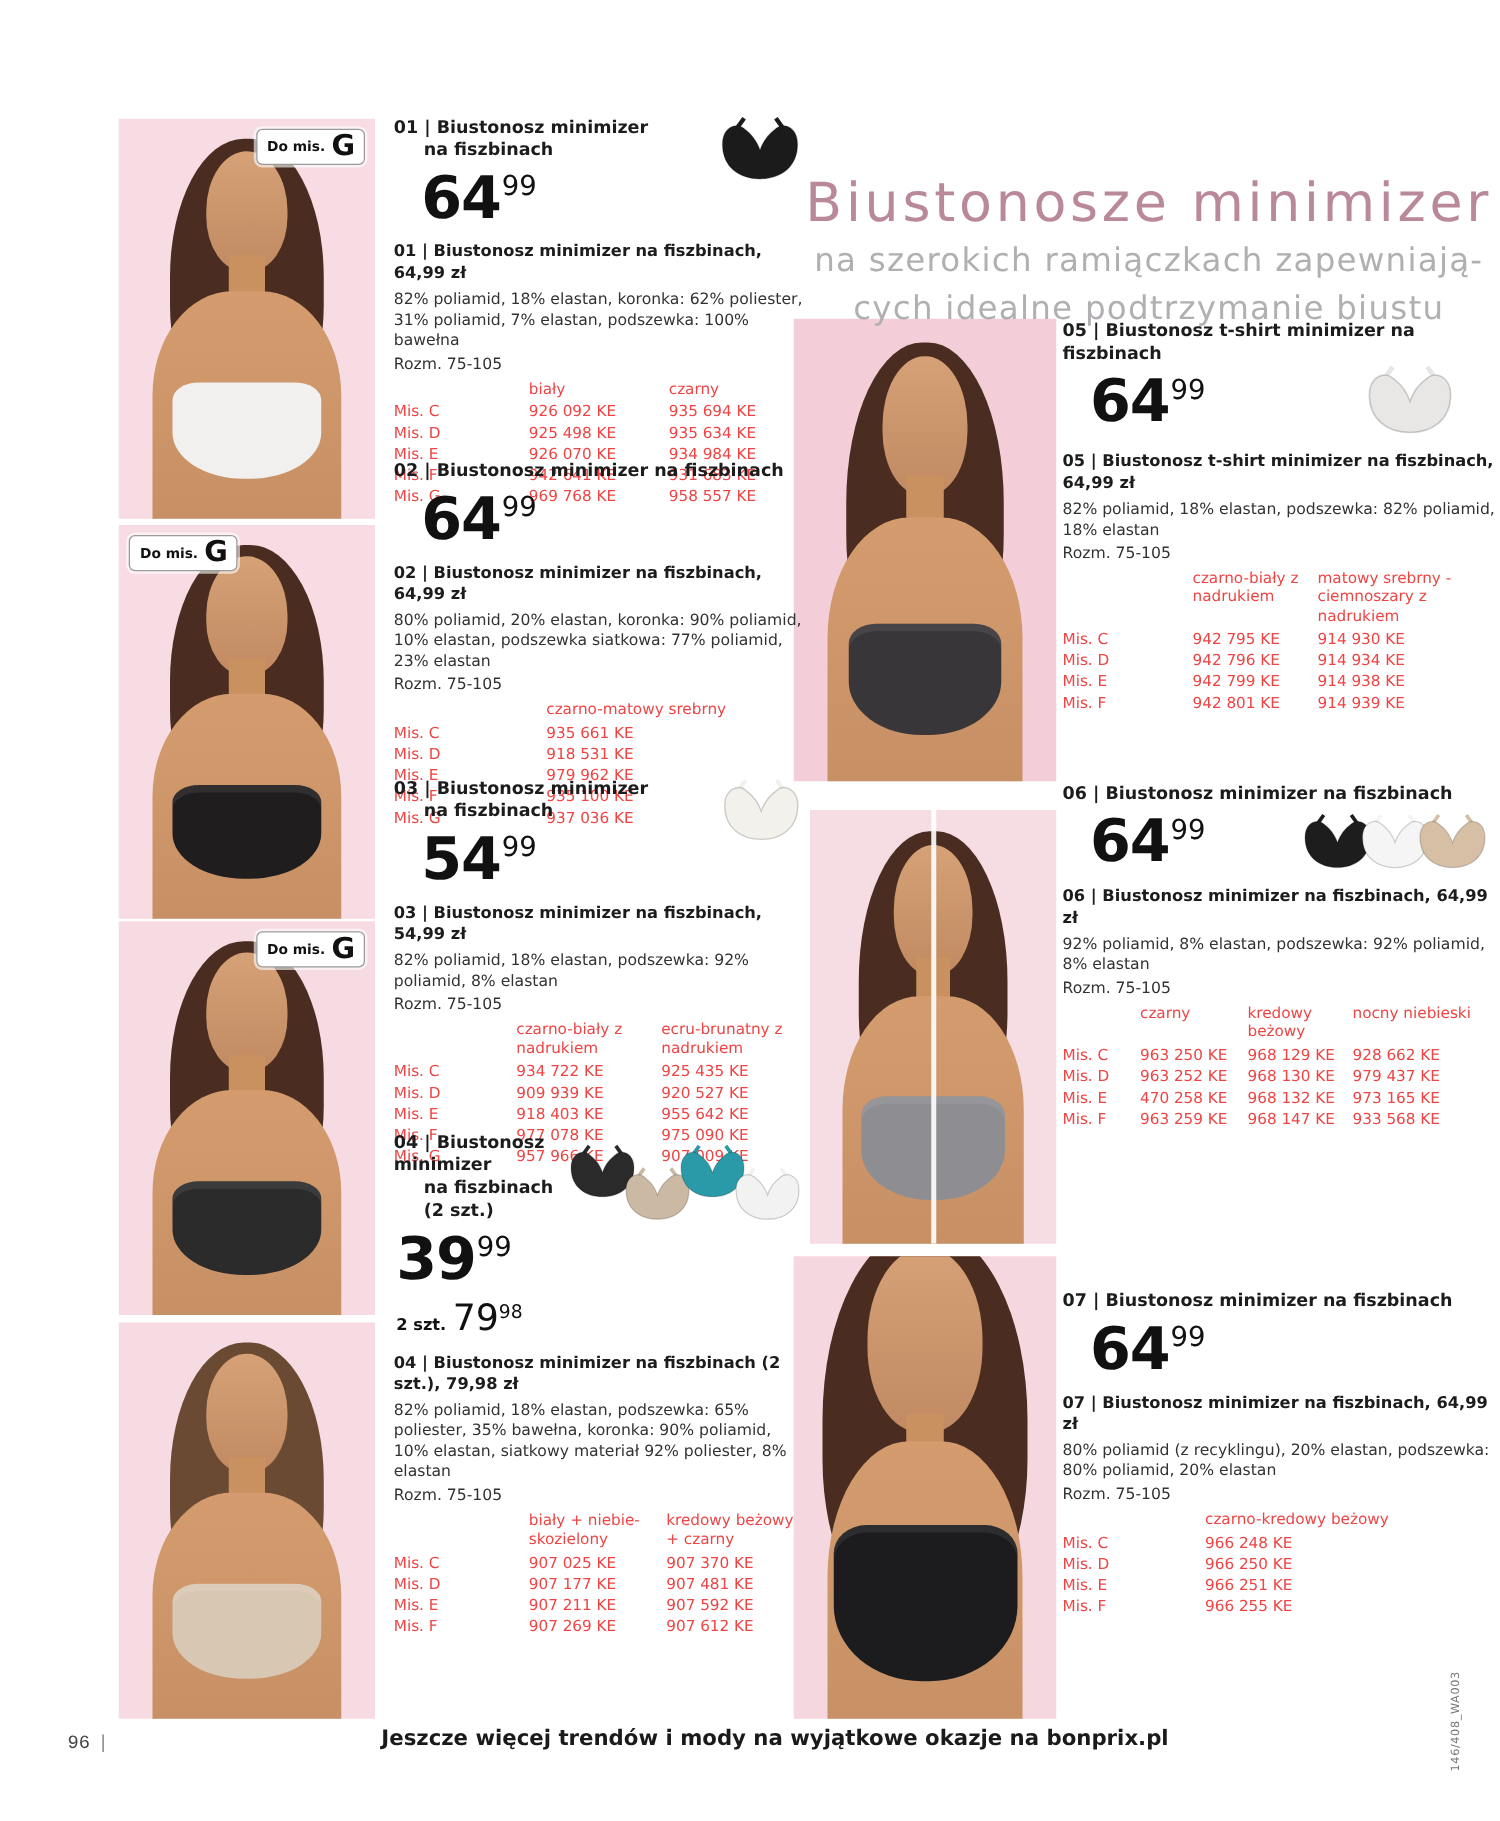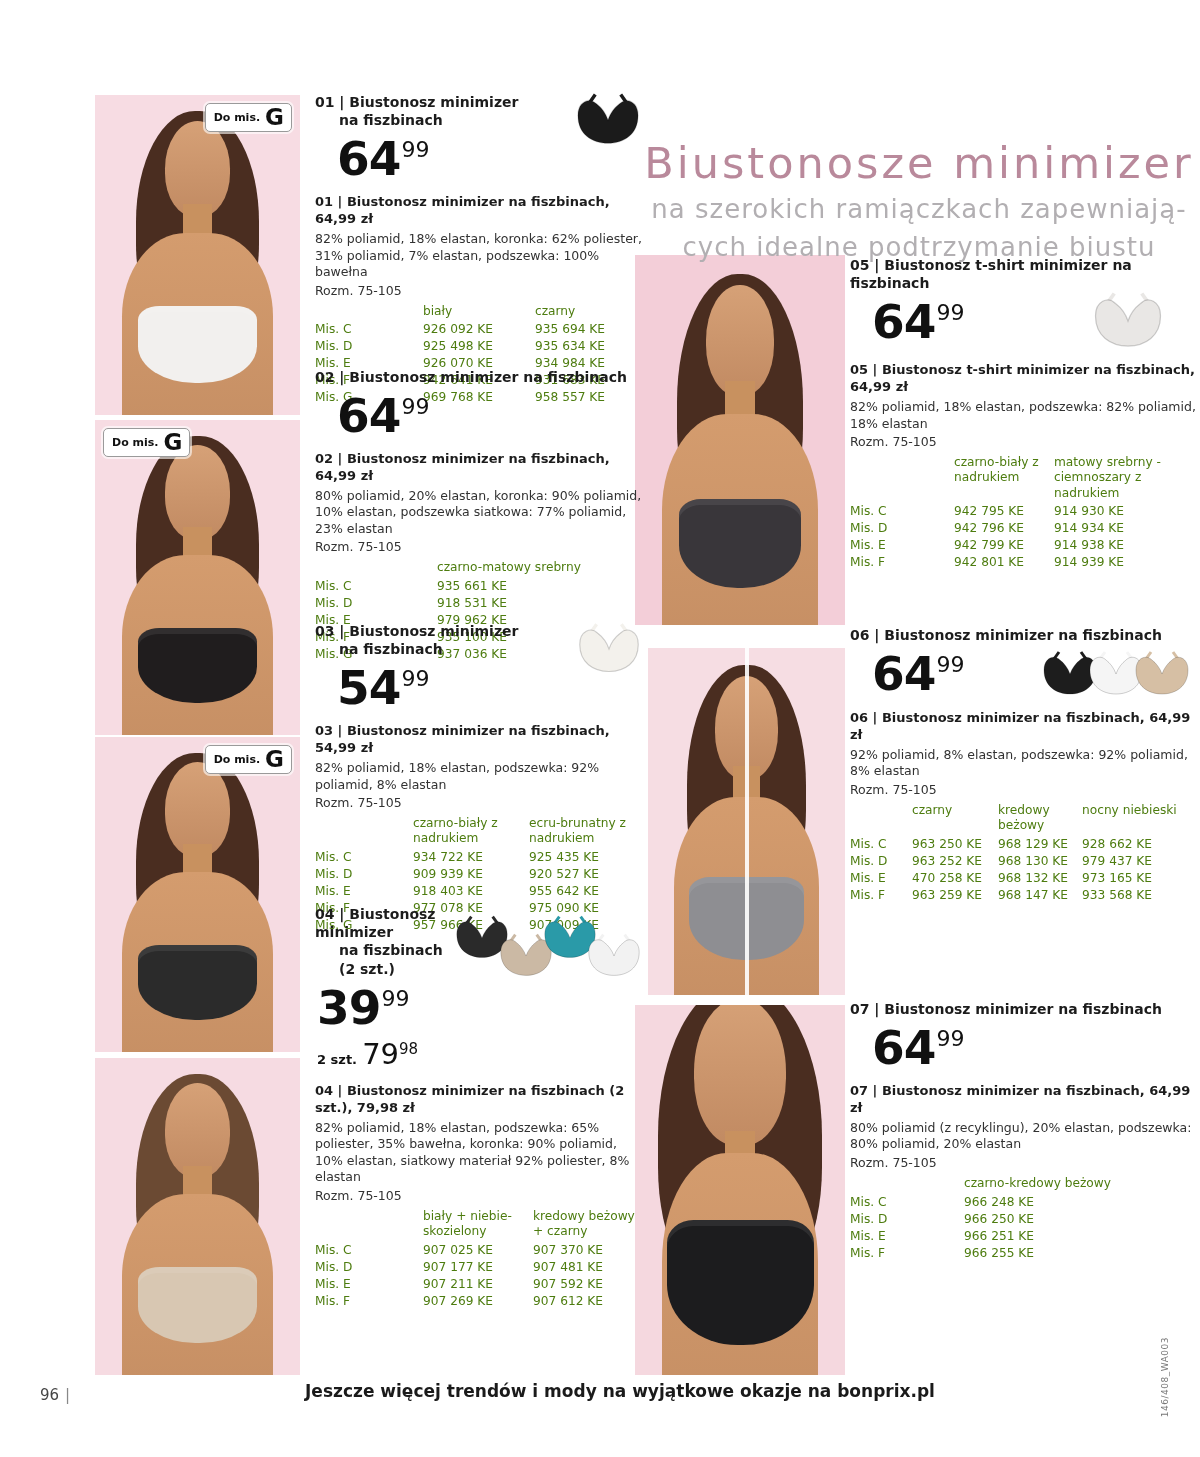--- a/index.html
+++ b/index.html
@@ -35,35 +35,35 @@
   .price{padding-left:22px;color:#111;line-height:1;margin-top:6px;}
   .price .pm{font-size:47px;letter-spacing:-1px;font-weight:bold;}
   .price .ps{font-size:22px;vertical-align:18px;margin-left:1px;}
   .price-note{padding-left:2px;margin-top:6px;color:#111;}
   .price-note .pnp{font-size:13px;font-weight:bold;}
   .price-note .pnm{font-size:29px;}
   .price-note .pns{font-size:15px;vertical-align:10px;}
   .pdesc-title{font-size:13px;font-weight:bold;color:#1c1c1c;line-height:1.3;margin-top:12px;}
   .pdesc{font-size:12.5px;color:#323232;line-height:1.32;margin-top:3px;}
   .psize{font-size:12.5px;color:#323232;margin-top:2px;}
-  table.codes{border-collapse:collapse;margin-top:6px;font-size:12.2px;color:#4d7c0f;}
+  table.codes{border-collapse:collapse;margin-top:6px;font-size:12.2px;color:#ef4444;}
   table.codes th{font-weight:normal;text-align:left;vertical-align:top;padding:0 4px 2px 0;line-height:1.25;}
   table.codes td{padding:1.5px 4px 1.5px 0;white-space:nowrap;}
   .thumbs{display:flex;align-items:flex-start;}
   .thumbs svg{display:block;}
   .thumbs.overlap svg{margin-left:-18px;}
   .thumbs.overlap svg:first-child{margin-left:0;}
 
   
   .main-header{position:absolute;left:640px;top:92px;width:558px;text-align:center;}
   .main-header .h-title{font-size:43px;letter-spacing:3px;font-weight:500;}
   .main-header .h-sub{font-size:26px;line-height:1.45;letter-spacing:1px;margin-top:3px;}
 
   
-  .page-num{position:absolute;left:40px;top:1386px;font-size:15px;color:#444;}
+  .page-num{position:absolute;left:54px;top:1386px;font-size:15px;color:#444;font-family:Liberation Mono, monospace;}
   .page-num .bar{color:#888;margin-left:6px;}
   .footer-text{position:absolute;left:280px;top:1381px;width:680px;text-align:center;
                font-size:17px;font-weight:bold;color:#1a1a1a;}
   .side-code{position:absolute;left:1160px;top:1337px;font-size:9px;color:#777;
              writing-mode:vertical-rl;transform:rotate(180deg);letter-spacing:.5px;}
 </style>
 </head>
 <body>
 
 <svg width="0" height="0" style="position:absolute" aria-hidden="true">
@@ -487,21 +487,21 @@
         <tr>
             <td>Mis. F</td>
             <td>963 259 KE</td>
             <td>968 147 KE</td>
             <td>933 568 KE</td>
           </tr>
       </tbody>
     </table>
   </div>
 
-  <div class="pblock" style="left:850px;top:1000px;width:348px;">
+  <div class="pblock" style="left:850px;top:1032px;width:348px;">
     <div class="ptitle">07 | Biustonosz minimizer na fiszbinach</div>
     <div class="price">
       <span class="pm">64</span><span class="ps">99</span>
     </div>
     <div class="pdesc-title">07 | Biustonosz minimizer na fiszbinach, 64,99 zł</div>
     <div class="pdesc">80% poliamid (z recyklingu), 20% elastan, podszewka: 80% poliamid, 20% elastan</div>
     <div class="psize">Rozm. 75-105</div>
     <table class="codes">
       <thead>
           <tr>

